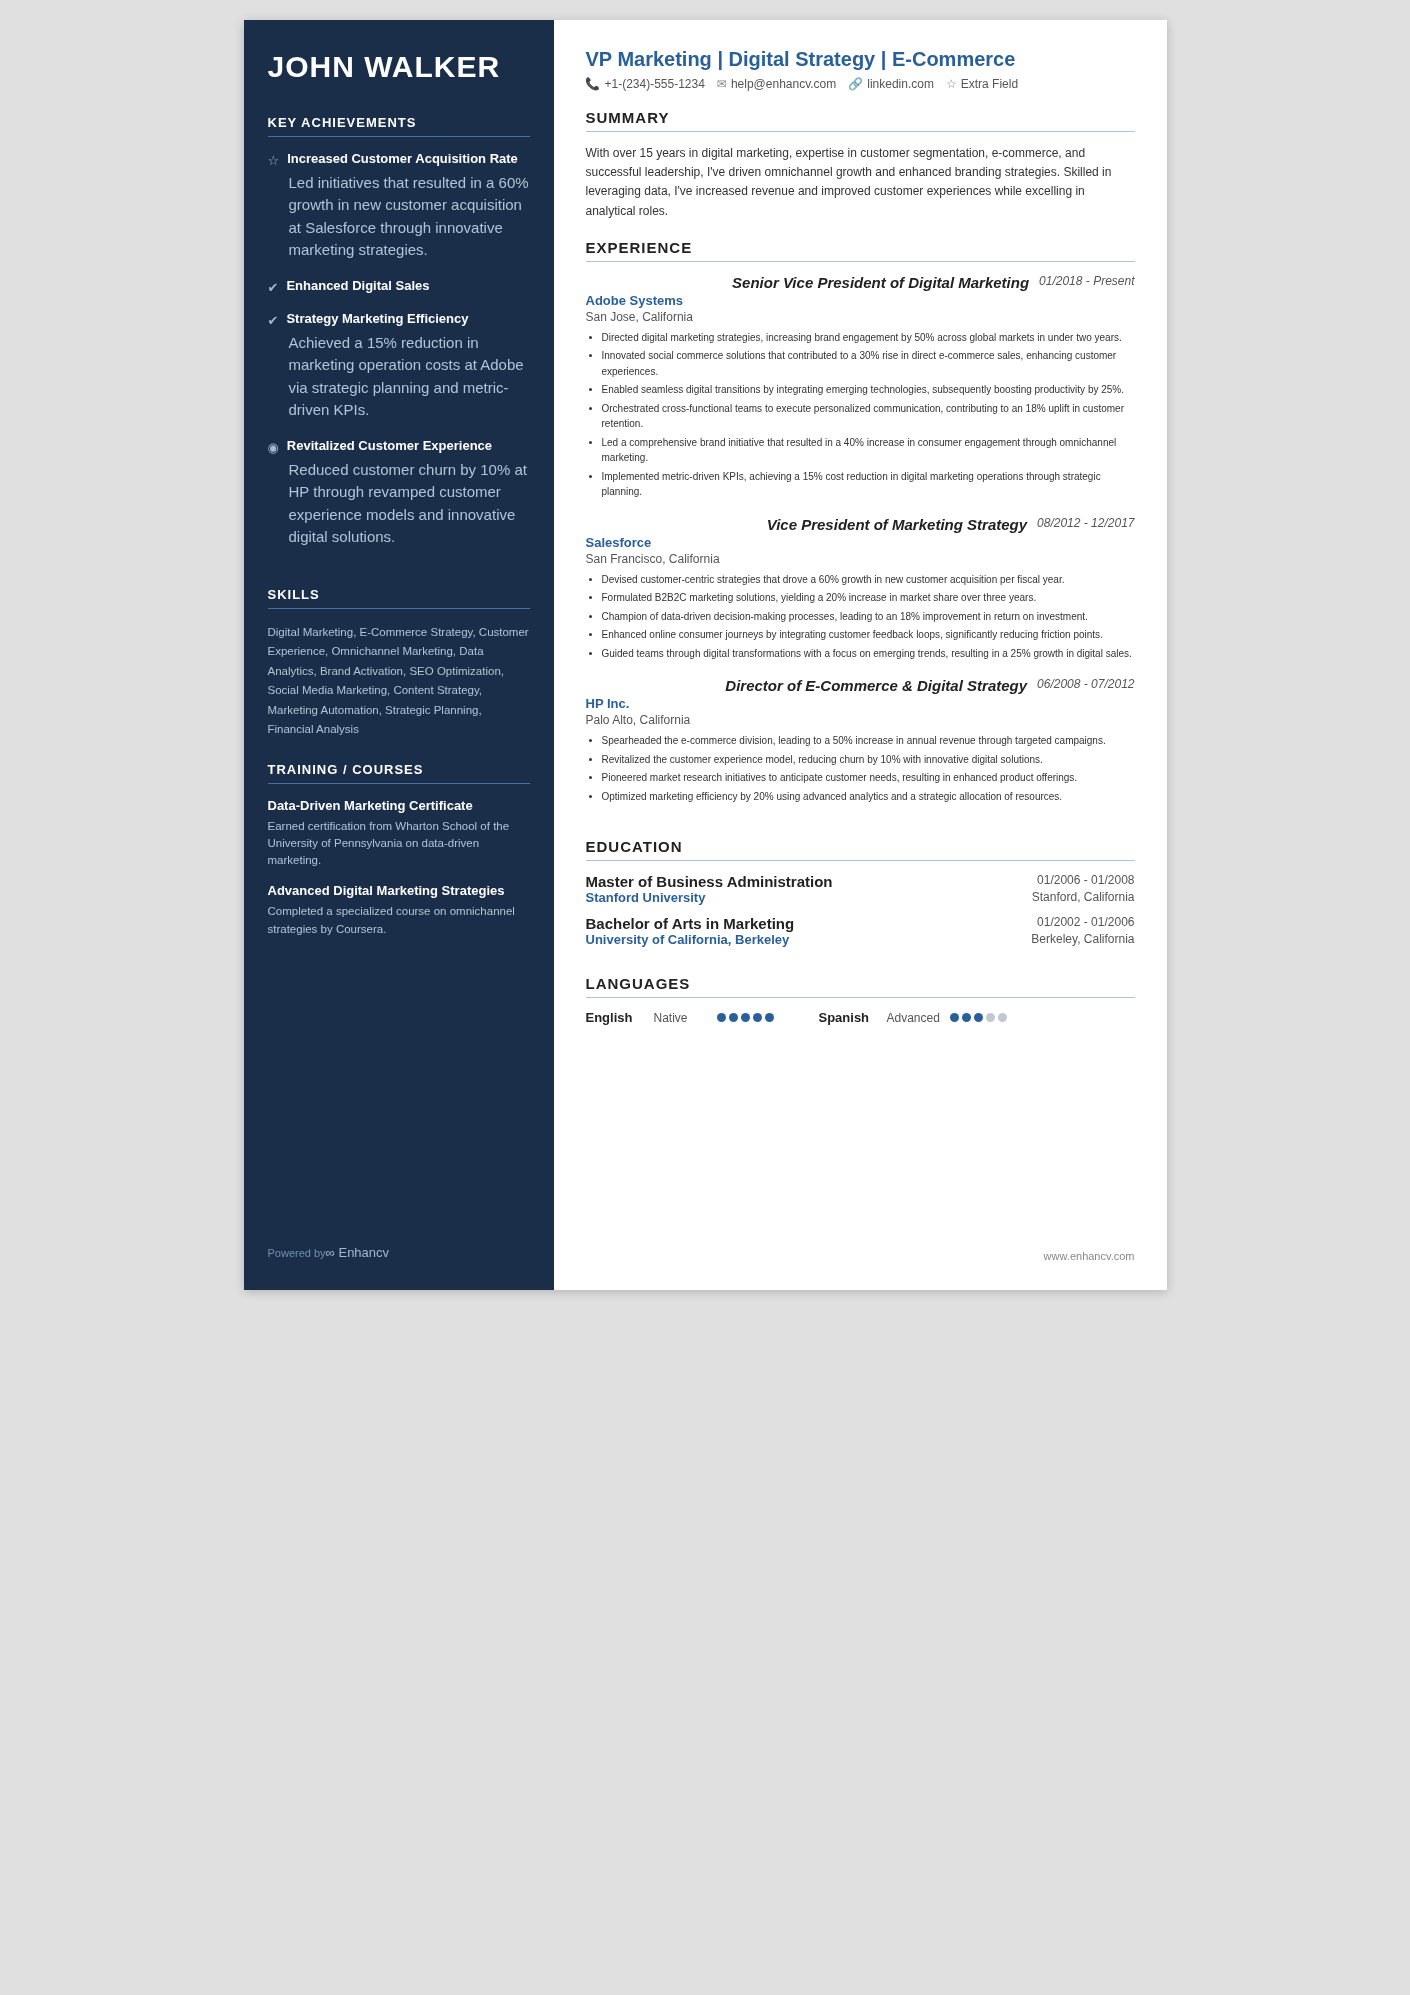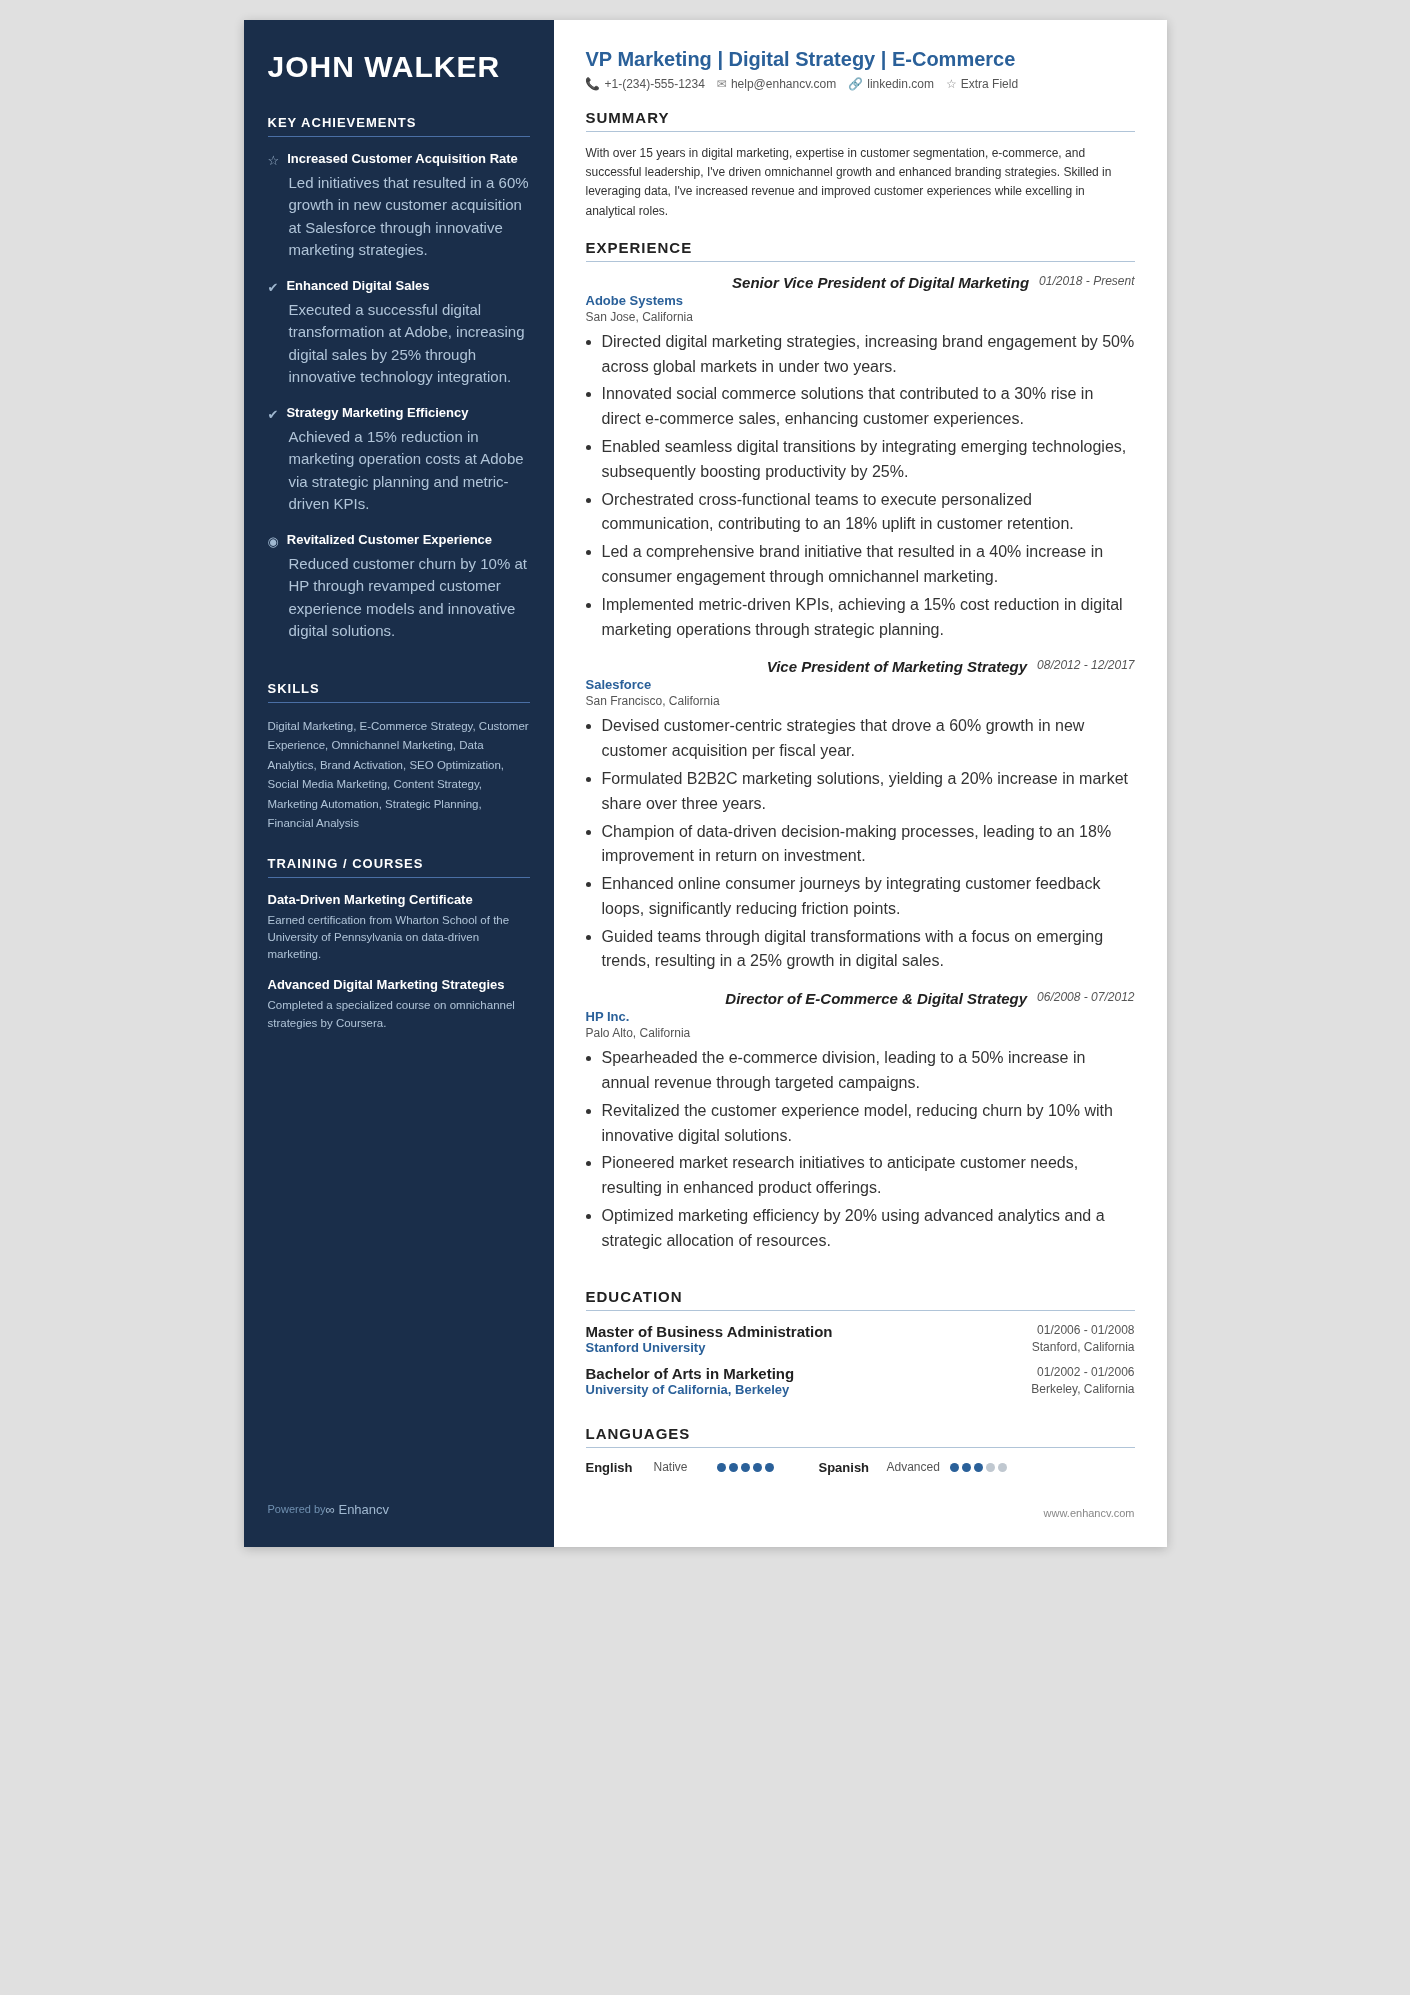--- a/index.html
+++ b/index.html
@@ -203,21 +203,21 @@
       align-items: flex-start;
       margin-bottom: 6px;
       flex-direction: column;
     }
     .exp-bullets {
       list-style: disc;
       padding-left: 16px;
       margin-top: 4px;
     }
     .exp-bullets li {
-      font-size: 16px;
+      font-size: 10px;
       color: #333;
       line-height: 1.55;
       margin-bottom: 3px;
     }
     .edu-item {
       margin-bottom: 10px;
     }
     .edu-header {
       display: flex;
       justify-content: space-between;
@@ -307,21 +307,20 @@
       <span class="achievement-icon">☆</span>
       <span class="achievement-title">Increased Customer Acquisition Rate</span>
     </div>
     <div class="achievement-desc">Led initiatives that resulted in a 60% growth in new customer acquisition at Salesforce through innovative marketing strategies.</div>
   </div>
           <div class="achievement-item">
     <div class="achievement-header">
       <span class="achievement-icon">✔</span>
       <span class="achievement-title">Enhanced Digital Sales</span>
     </div>
-    <div class="achievement-desc">Executed a successful digital transformation at Adobe, increasing digital sales by 25% through innovative technology integration.</div>
   </div>
           <div class="achievement-item">
     <div class="achievement-header">
       <span class="achievement-icon">✔</span>
       <span class="achievement-title">Strategy Marketing Efficiency</span>
     </div>
     <div class="achievement-desc">Achieved a 15% reduction in marketing operation costs at Adobe via strategic planning and metric-driven KPIs.</div>
   </div>
           <div class="achievement-item">
     <div class="achievement-header">

